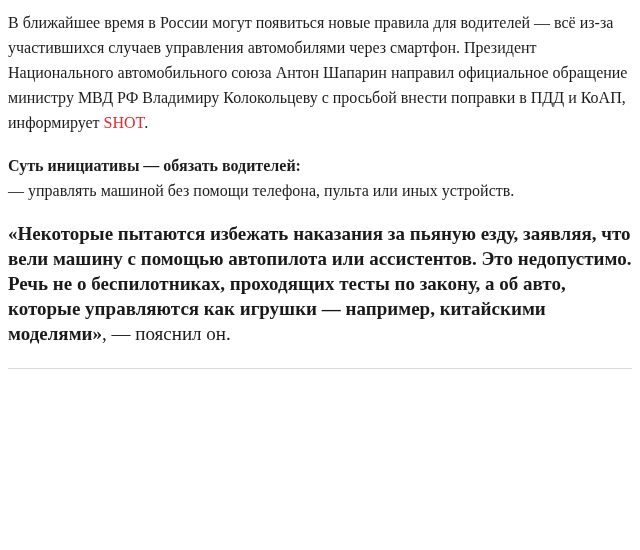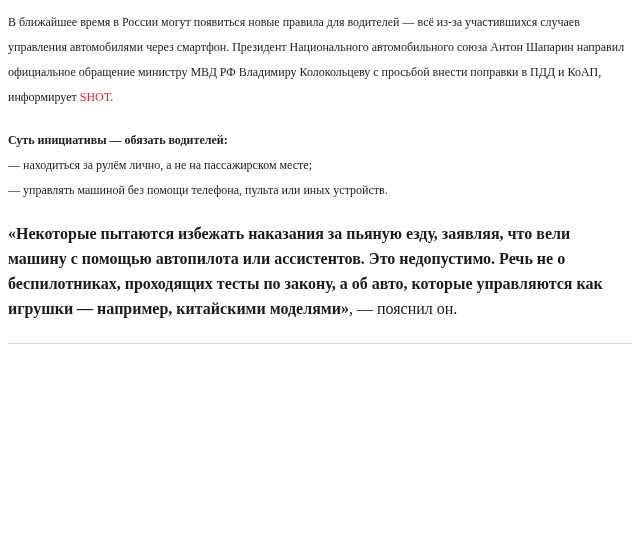--- a/index.html
+++ b/index.html
@@ -14,21 +14,21 @@
     color: #1a1a1a;
     overflow: hidden;
   }
   .article {
     padding: 10px 8px 0 8px;
     box-sizing: border-box;
     width: 640px;
   }
   p {
     margin: 0 0 18px 0;
-    font-size: 12px;
+    font-size: 16px;
     line-height: 25px;
     color: #1c1c1c;
     text-align: left;
   }
   p.tight {
     margin-bottom: 0;
     font-weight: bold;
   }
   p.list-line {
     margin: 0;
@@ -37,21 +37,21 @@
     margin: 0 0 18px 0;
   }
   .highlight {
     color: #e8262d;
     font-weight: 400;
   }
   .quote {
     font-weight: bold;
     margin: 0;
     line-height: 25px;
-    font-size: 16px;
+    font-size: 19px;
     color: #1a1a1a;
   }
   .quote-tail {
     font-weight: normal;
   }
   .divider {
     border: 0;
     border-top: 1px solid #d9d9d9;
     margin: 22px 0 0 0;
     width: 100%;
@@ -60,21 +60,20 @@
 </head>
 <body>
 
 <div class="article">
 
   <p><span>В ближайшее время в России могут появиться новые правила для водителей — всё из-за участившихся случаев управления автомобилями через смартфон. Президент Национального автомобильного союза Антон Шапарин направил официальное обращение министру МВД РФ Владимиру Колокольцеву с просьбой внести поправки в ПДД и КоАП, информирует </span><span class="highlight">SHOT</span><span>.</span></p>
 
   <p class="tight">Суть инициативы — обязать водителей:</p>
 
   <div class="list-block">
-    <p class="list-line">— находиться за рулём лично, а не на пассажирском месте;</p>
     <p class="list-line">— управлять машиной без помощи телефона, пульта или иных устройств.</p>
   </div>
 
 
   <p class="quote"><span>«Некоторые пытаются избежать наказания за пьяную езду, заявляя, что вели машину с помощью автопилота или ассистентов. Это недопустимо. Речь не о беспилотниках, проходящих тесты по закону, а об авто, которые управляются как игрушки — например, китайскими моделями»</span><span class="quote-tail">, — пояснил он.</span></p>
 
   <hr class="divider">
 
 </div>
 

